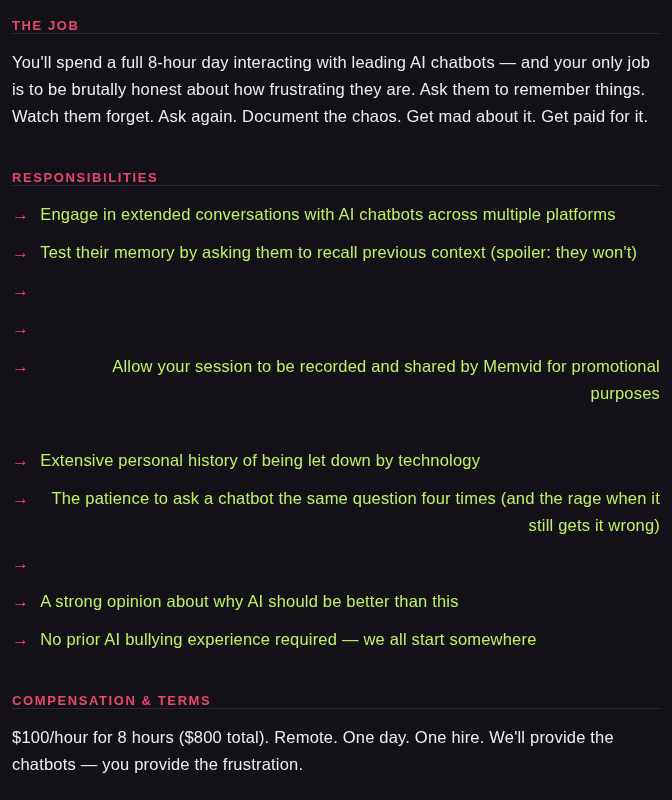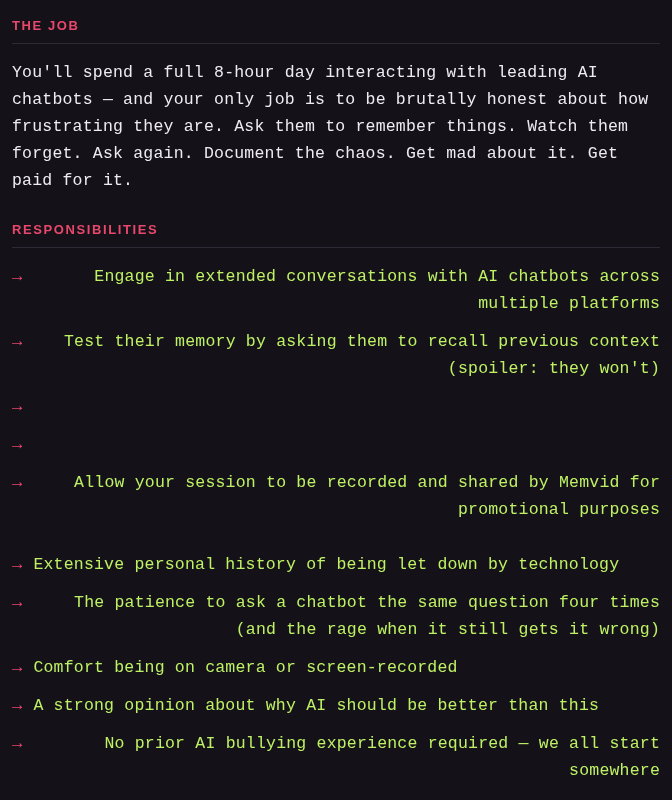--- a/index.html
+++ b/index.html
@@ -11,36 +11,34 @@
     height: 800px;
     background: #151119;
     font-family: "Liberation Sans", sans-serif;
     color: #f1eef3;
     overflow: hidden;
   }
   .page {
     padding: 18px 12px 0 12px;
   }
   .section {
-    margin-top: 28px;
+    margin-top: 40px;
   }
   .section:first-child {
     margin-top: 0;
   }
   .section-title {
     color: #e8486b;
     font-size: 13px;
     font-weight: 700;
     letter-spacing: 1.6px;
-    padding-bottom: 10px;
     border-bottom: 1px solid #2e2935;
   }
   .section-body {
     margin-top: 15px;
-    font-family: Liberation Mono, monospace;
   }
   .para {
     font-size: 16.5px;
     line-height: 27px;
     color: #efecf1;
     letter-spacing: 0.2px;
   }
   .item {
     display: flex;
     align-items: flex-start;
@@ -105,21 +103,20 @@
       <div class="item">
         <span class="arrow">→</span>
         <span class="item-text">Extensive personal history of being let down by technology</span>
       </div>
       <div class="item">
         <span class="arrow">→</span>
         <span class="item-text">The patience to ask a chatbot the same question four times (and the rage when it still gets it wrong)</span>
       </div>
       <div class="item">
         <span class="arrow">→</span>
-        <span class="item-text">Comfort being on camera or screen-recorded</span>
       </div>
       <div class="item">
         <span class="arrow">→</span>
         <span class="item-text">A strong opinion about why AI should be better than this</span>
       </div>
       <div class="item">
         <span class="arrow">→</span>
         <span class="item-text">No prior AI bullying experience required — we all start somewhere</span>
       </div>
     </div>

